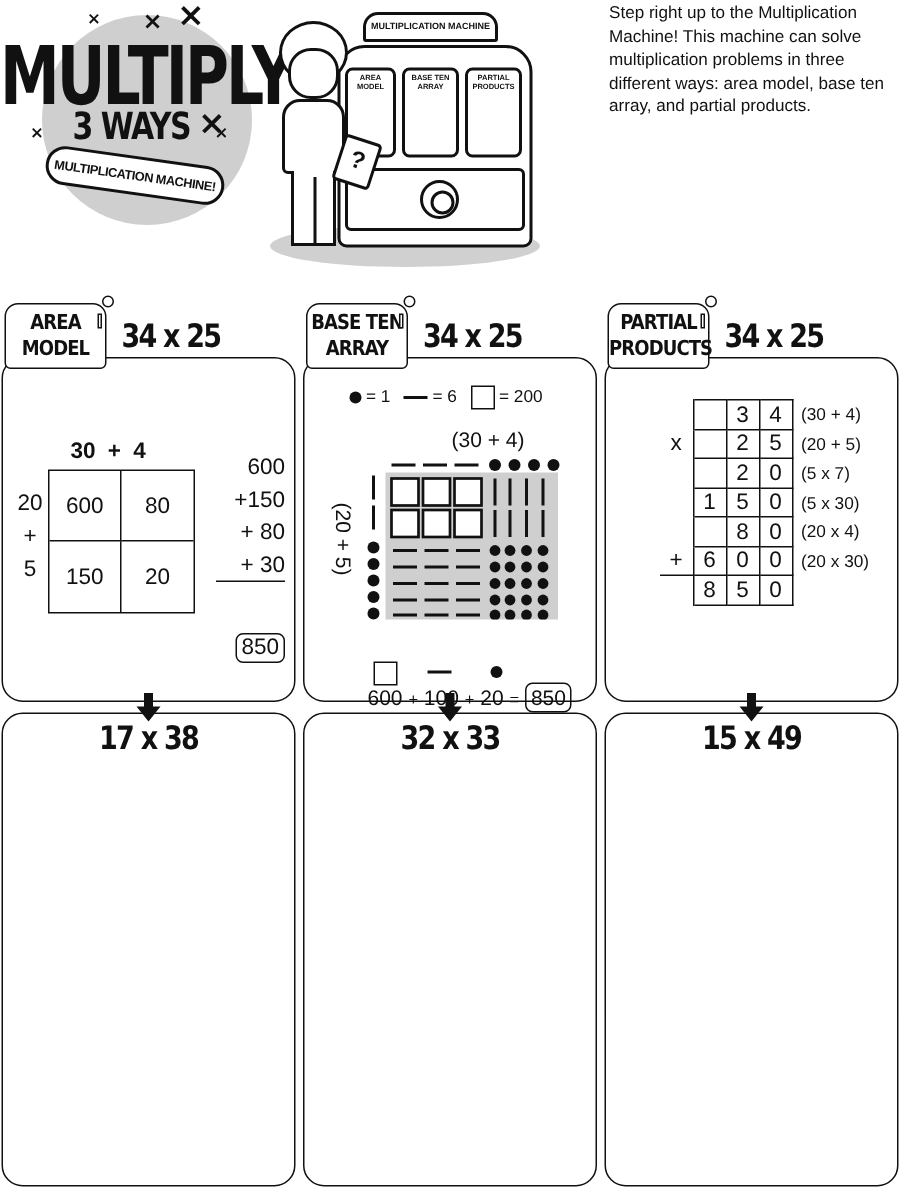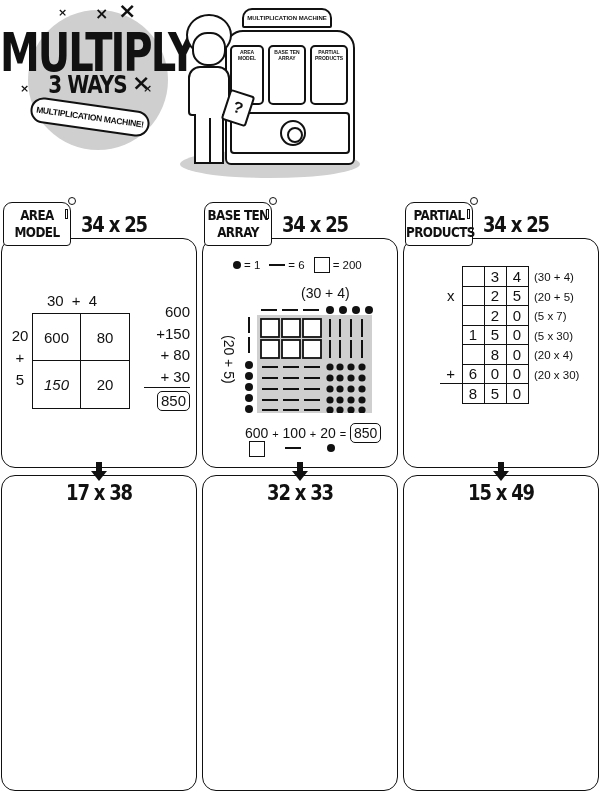--- a/index.html
+++ b/index.html
@@ -56,30 +56,30 @@
   .panel { position: absolute; left: 0; top: 40px; width: 196px; height: 230px; border: 1.8px solid #111; border-radius: 14px; background: #fff; }
   .panel-bottom { position: absolute; left: 0; top: 277px; width: 196px; height: 316px; border: 1.8px solid #111; border-radius: 14px; background: #fff; }
   .arrow { position: absolute; left: 90px; top: 264px; width: 16px; height: 22px; z-index: 4; }
   .arrow::before { content: ""; position: absolute; left: 5px; top: 0; width: 6px; height: 10px; background: #111; }
   .arrow::after { content: ""; position: absolute; left: 0; top: 9px; border-left: 8px solid transparent; border-right: 8px solid transparent; border-top: 10px solid #111; }
   .practice { position: absolute; left: 0; top: 284px; width: 196px; text-align: center; font-family: "DejaVu Sans", sans-serif; font-weight: bold;
     font-size: 18px; letter-spacing: -1.2px; transform: scaleY(1.2); z-index: 2; }
 
   
   .am-expr { position: absolute; left: 0; top: 58px; width: 196px; text-align: center; font-size: 15px; }
-  .am-top { position: absolute; left: 45px; top: 93px; font-size: 15px; word-spacing: 4px; }
+  .am-top { position: absolute; left: 45px; top: 93px; font-size: 15px; word-spacing: 4px; font-weight: bold; }
   .am-grid { position: absolute; left: 30px; top: 114px; width: 98px; height: 96px; border: 1.6px solid #111; display: grid; grid-template-columns: 1fr 1fr; grid-template-rows: 1fr 1fr; }
   .am-cell { display: flex; align-items: center; justify-content: center; font-size: 15px; }
   .am-cell:nth-child(1) { border-right: 1.4px solid #111; border-bottom: 1.4px solid #111; }
   .am-cell:nth-child(2) { border-bottom: 1.4px solid #111; text-align: right; }
-  .am-cell:nth-child(3) { border-right: 1.4px solid #111; font-style: italic; }
+  .am-cell:nth-child(3) { border-right: 1.4px solid #111; }
   .am-left { position: absolute; left: 8px; top: 126px; font-size: 15px; line-height: 22px; text-align: center; width: 20px; }
   .am-sum { position: absolute; left: 142px; top: 104px; width: 46px; text-align: right; font-size: 15px; line-height: 21.5px; }
   .am-sum .underline { border-bottom: 1.4px solid #111; }
-  .boxed { display: inline-block; border: 1.5px solid #111; border-radius: 5px; padding: 0 3px; line-height: 18px; }
+  .boxed { display: inline-block; border: 1.5px solid #111; border-radius: 5px; padding: 0 3px; line-height: 18px; margin-top: 32px; }
 
   
   .bt-legend { position: absolute; left: 30px; top: 57px; font-size: 11.5px; display: flex; align-items: center; gap: 3px; }
   .dot { display: inline-block; width: 8px; height: 8px; border-radius: 50%; background: #111; }
   .dash { display: inline-block; width: 16px; height: 2px; background: #111; }
   .sq { display: inline-block; width: 16px; height: 16px; border: 1.8px solid #111; }
   .bt-top-label { position: absolute; left: 98px; top: 88px; font-size: 14px; }
   .bt-top-row { position: absolute; left: 56px; top: 110px; display: flex; align-items: center; gap: 5px; }
   .bt-side-label { position: absolute; left: 14px; top: 160px; font-size: 14px; transform: rotate(90deg); transform-origin: left top; white-space: nowrap; }
   .bt-side-col { position: absolute; left: 45px; top: 117px; display: flex; flex-direction: column; align-items: center; }
@@ -123,20 +123,21 @@
   <div class="boy">
     <div class="boy-hair"></div>
     <div class="boy-face"></div>
     <div class="boy-body"></div>
     <div class="boy-legs"></div>
   </div>
   <div class="tablet">?</div>
 </div>
 
 <div class="intro">
+  <p>Step right up to the Multiplication Machine! This machine can solve multiplication problems in three different ways: area model, base ten array, and partial products.</p>
 </div>
 
 <div class="col col-1">
   <div class="tab">
     <span>AREA</span>
     <span>MODEL</span>
     <div class="tab-pin"></div>
     <div class="tab-key"></div>
   </div>
   <div class="problem">34 x 25</div>

